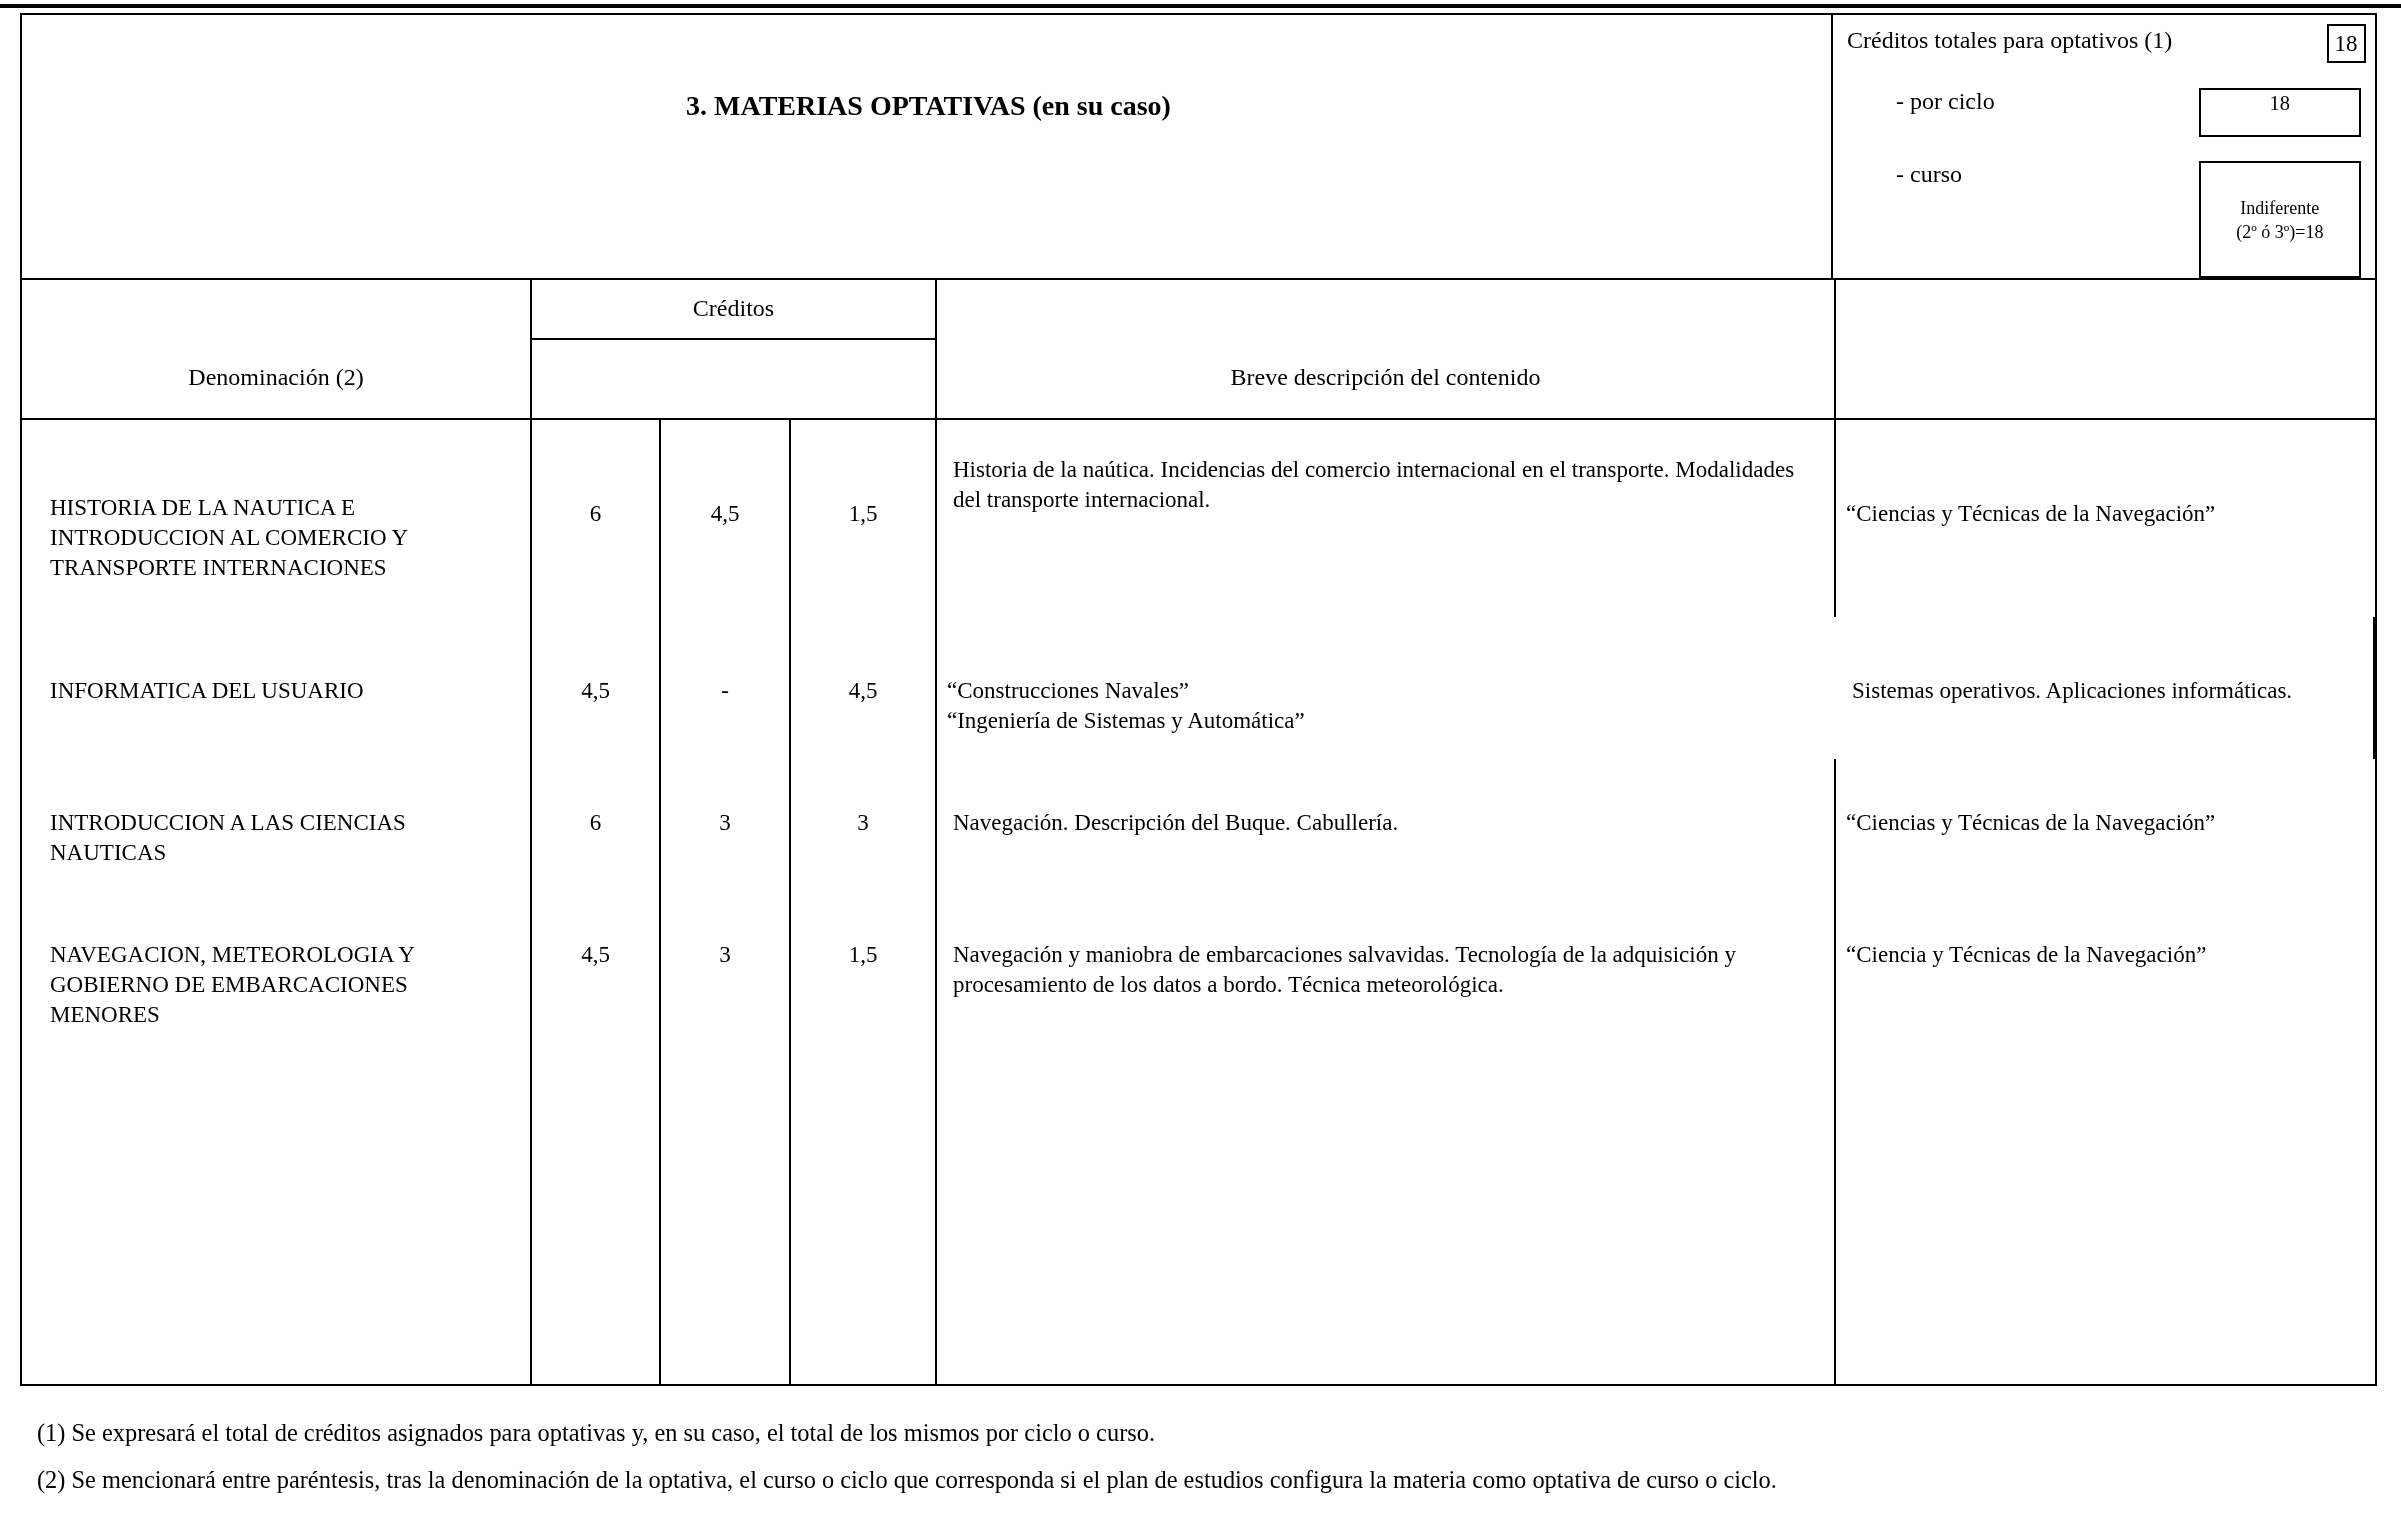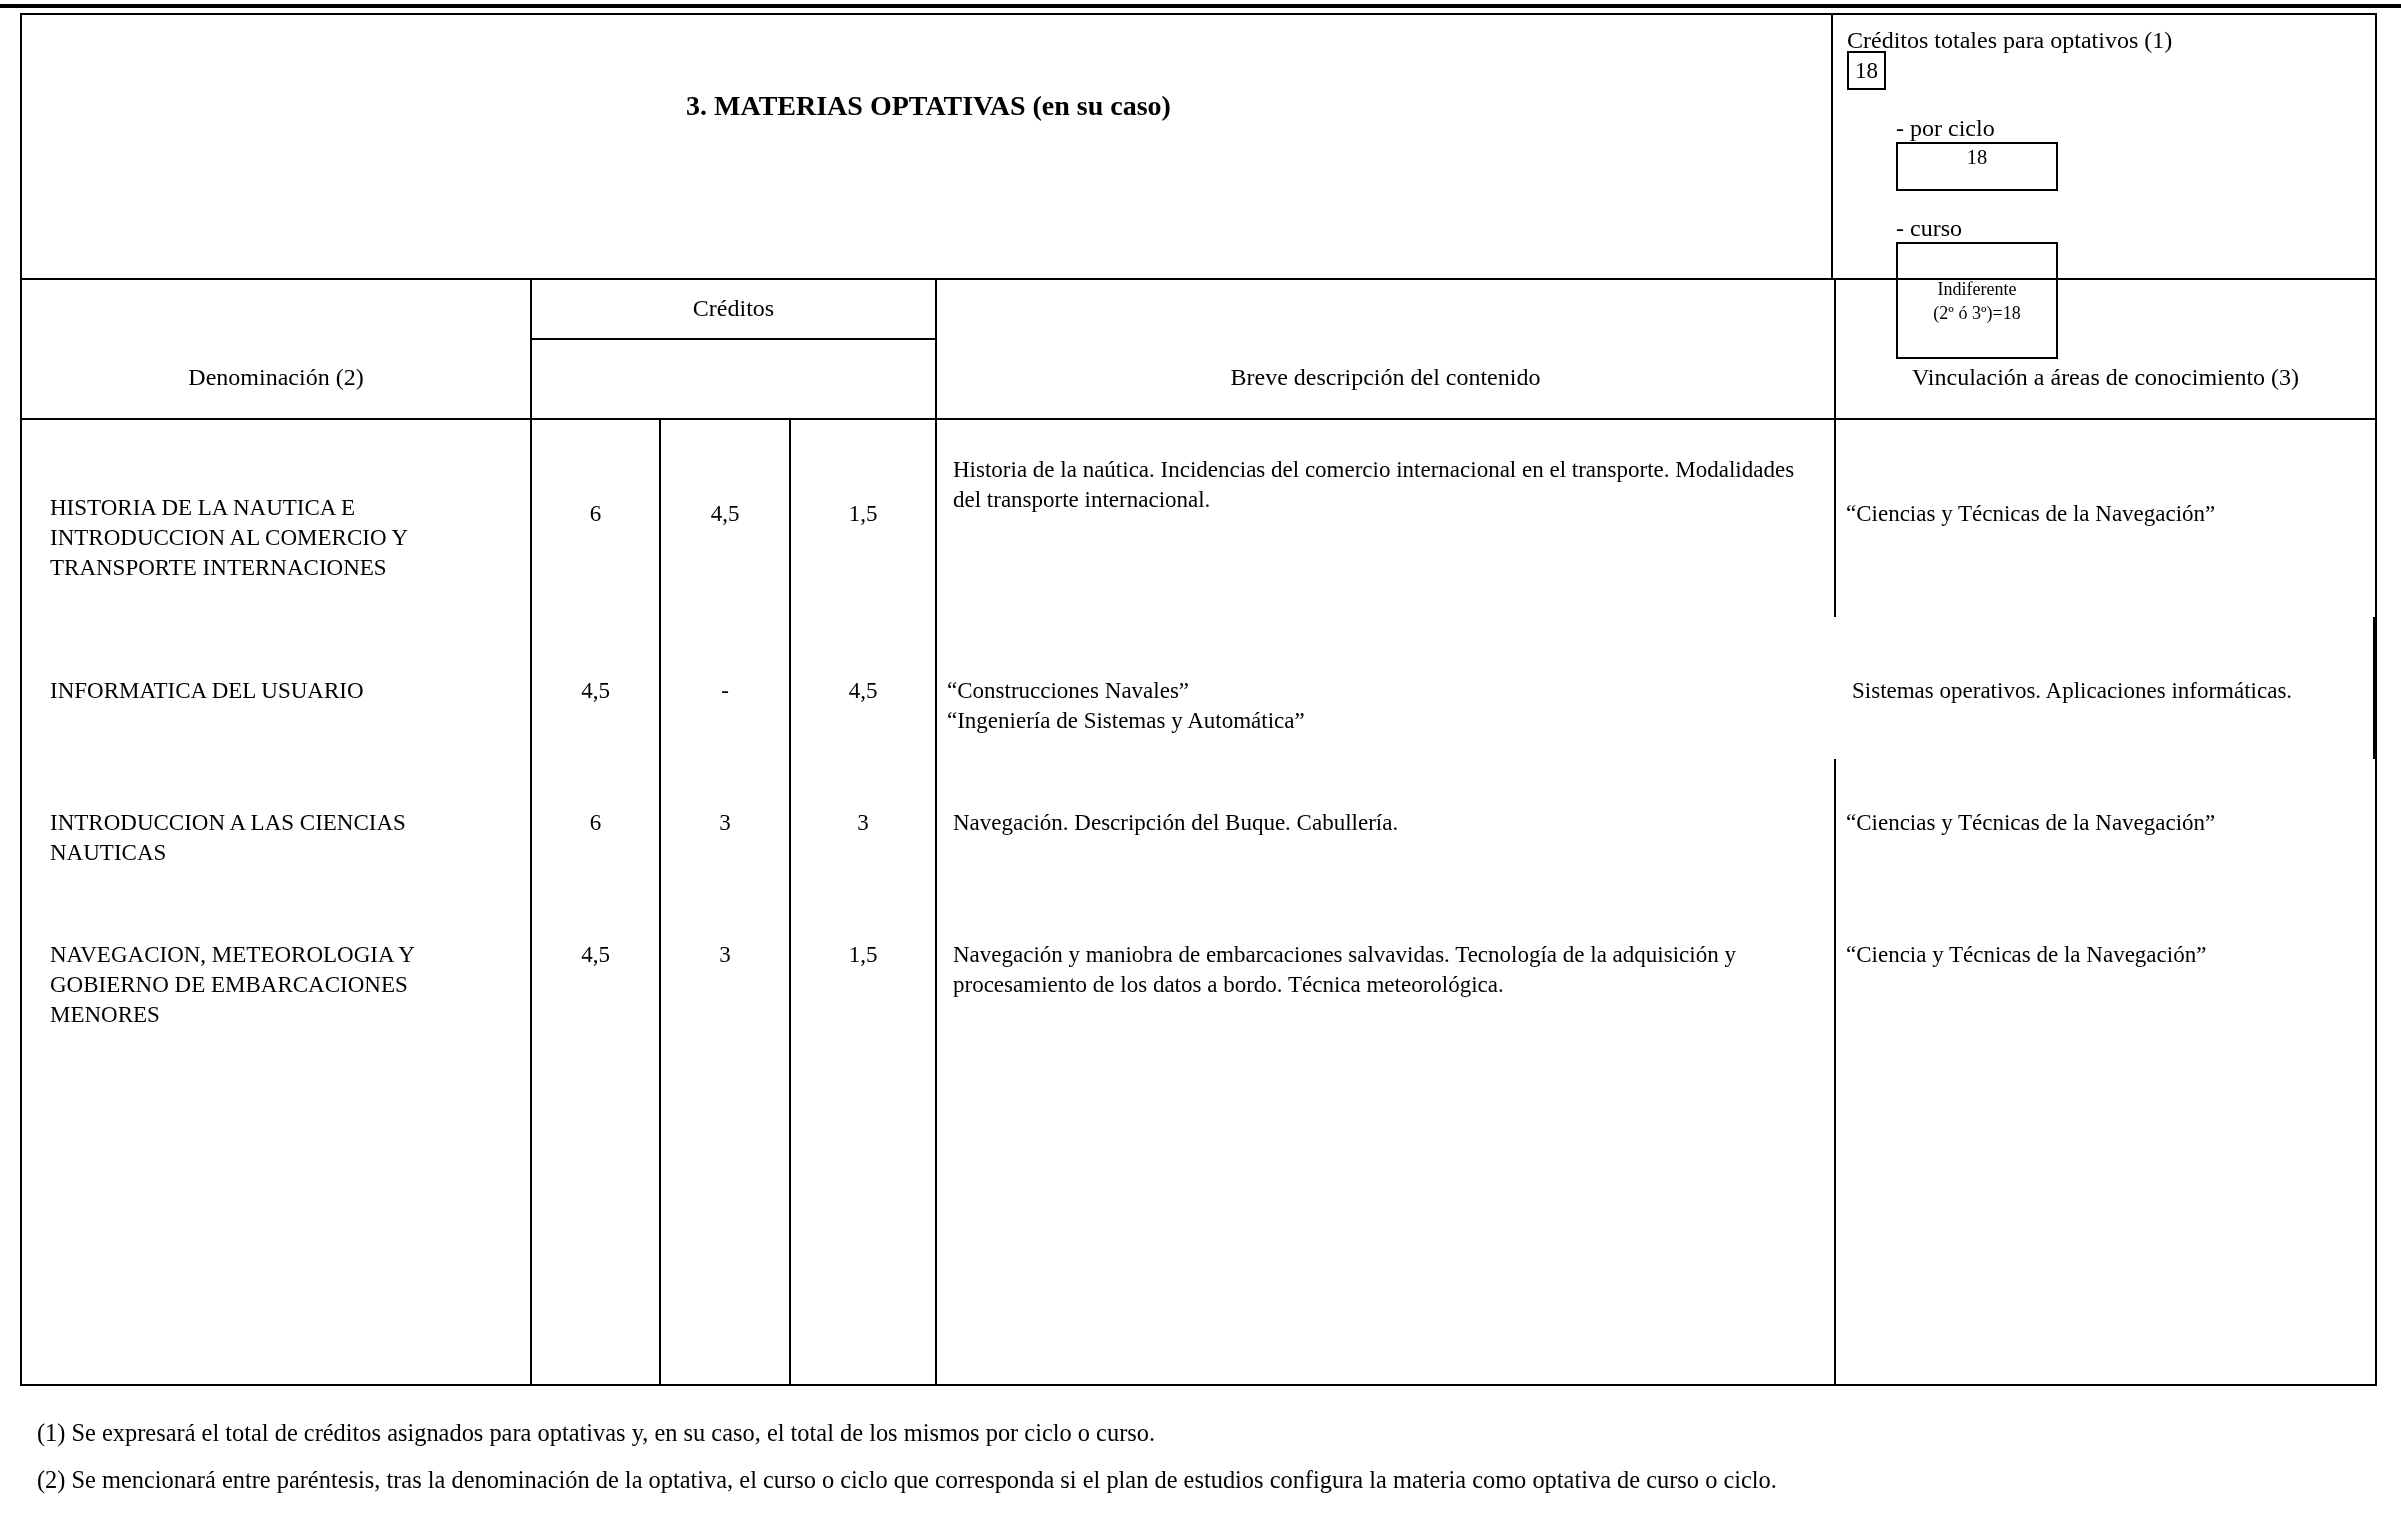--- a/index.html
+++ b/index.html
@@ -21,21 +21,21 @@
   .title-band{height:263px;position:relative;flex:0 0 auto;}
   .page-title{
     position:absolute;left:0;top:75px;width:1813px;
     text-align:center;font-size:28px;font-weight:bold;margin:0;
   }
   .credits-panel{
     position:absolute;right:0;top:0;width:544px;height:263px;
     border-left:2.4px solid #000;box-sizing:border-box;
     padding:12.6px 9.5px 0 14px;
   }
-  .cp-row{display:flex;justify-content:space-between;align-items:flex-start;flex-direction:column;}
+  .cp-row{display:flex;justify-content:space-between;align-items:flex-start;}
   .cp-row1{font-size:24px;}
   .cp-box-small{
     width:39px;height:39px;border:2.4px solid #000;box-sizing:border-box;
     display:flex;align-items:center;justify-content:center;
     font-size:23px;margin-top:-3.2px;
   }
   .cp-row2{margin-top:25px;padding-left:49px;font-size:24px;}
   .cp-box-ciclo{
     width:162px;height:49px;border:2.4px solid #000;box-sizing:border-box;
     text-align:center;font-size:20.5px;padding-top:1.6px;margin-right:4.7px;
@@ -113,21 +113,20 @@
       </div>
     </div>
   </div>
 
   <div class="header-row">
     <div class="h-cell h-denom">Denominación (2)</div>
     <div class="h-cred-group">
       <div class="h-cred-title">Créditos</div>
     </div>
     <div class="h-cell h-desc">Breve descripción del contenido</div>
-    <div class="h-cell h-vinc">Vinculación a áreas de conocimiento (3)</div>
   </div>
 
   <div class="body-grid">
 
     <div class="b-cell c1 r1">HISTORIA DE LA NAUTICA E INTRODUCCION AL COMERCIO Y TRANSPORTE INTERNACIONES</div>
     <div class="b-cell c2 r1">6</div>
     <div class="b-cell c3 r1">4,5</div>
     <div class="b-cell c4 r1">1,5</div>
     <div class="b-cell c5 r1">Historia de la naútica. Incidencias del comercio internacional en el transporte. Modalidades del transporte internacional.</div>
     <div class="b-cell c6 r1">“Ciencias y Técnicas de la Navegación”</div>

